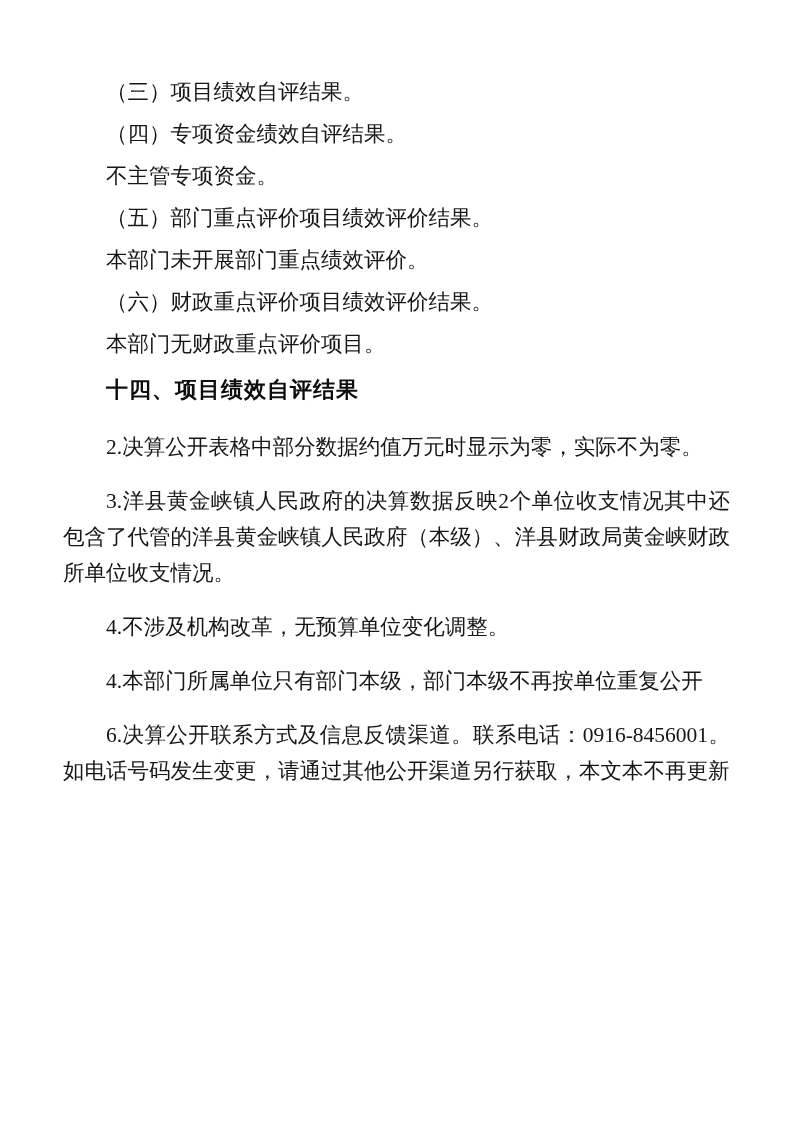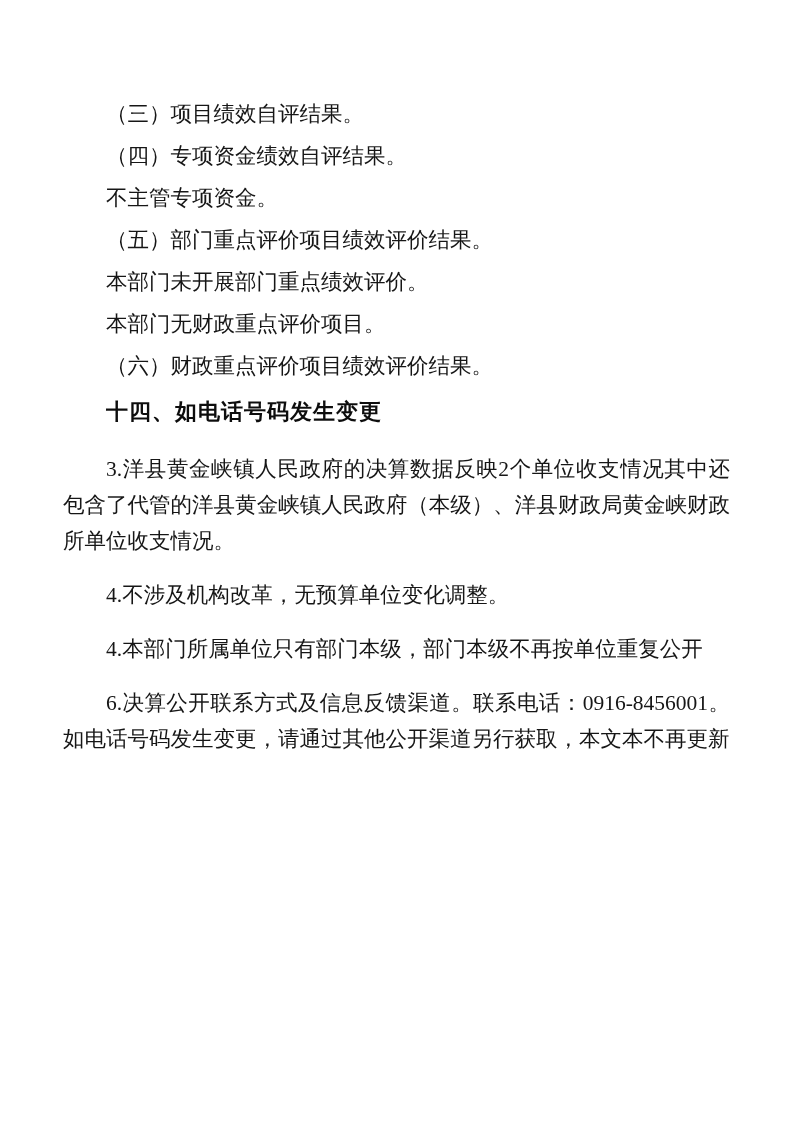--- a/index.html
+++ b/index.html
@@ -8,21 +8,21 @@
     width: 793px;
     height: 1122px;
     overflow: hidden;
     font-family: "Liberation Serif", "DejaVu Serif", serif;
   }
   .page {
     width: 793px;
     height: 1122px;
     background: #ffffff;
     color: #161616;
-    padding: 93px 63px 0 63px;
+    padding: 71px 63px 0 63px;
   }
   
   .sec-perf p {
     font-size: 21.5px;
     line-height: 42px;
     text-indent: 2em;
     text-align: justify;
     word-break: break-all;
     font-weight: 400;
   }
@@ -53,26 +53,27 @@
 <body>
 
 <div class="page">
 
   <section class="sec-perf">
     <p>（三）项目绩效自评结果。</p>
     <p>（四）专项资金绩效自评结果。</p>
     <p>不主管专项资金。</p>
     <p>（五）部门重点评价项目绩效评价结果。</p>
     <p>本部门未开展部门重点绩效评价。</p>
+    <p>（六）财政重点评价项目绩效评价结果。</p>
     <p>本部门无财政重点评价项目。</p>
-    <p>（六）财政重点评价项目绩效评价结果。</p>
   </section>
 
-  <h2 class="sec-heading">十四、如电话号码发生变更</h2>
+  <h2 class="sec-heading">十四、项目绩效自评结果</h2>
 
   <section class="sec-notes">
+    <p>2.决算公开表格中部分数据约值万元时显示为零，实际不为零。</p>
     <p>3.洋县黄金峡镇人民政府的决算数据反映2个单位收支情况其中还包含了代管的洋县黄金峡镇人民政府（本级）、洋县财政局黄金峡财政所单位收支情况。</p>
     <p>4.不涉及机构改革，无预算单位变化调整。</p>
     <p>4.本部门所属单位只有部门本级，部门本级不再按单位重复公开</p>
     <p>6.决算公开联系方式及信息反馈渠道。联系电话：0916-8456001。如电话号码发生变更，请通过其他公开渠道另行获取，本文本不再更新</p>
   </section>
 
 </div>
 
 </body></html>

